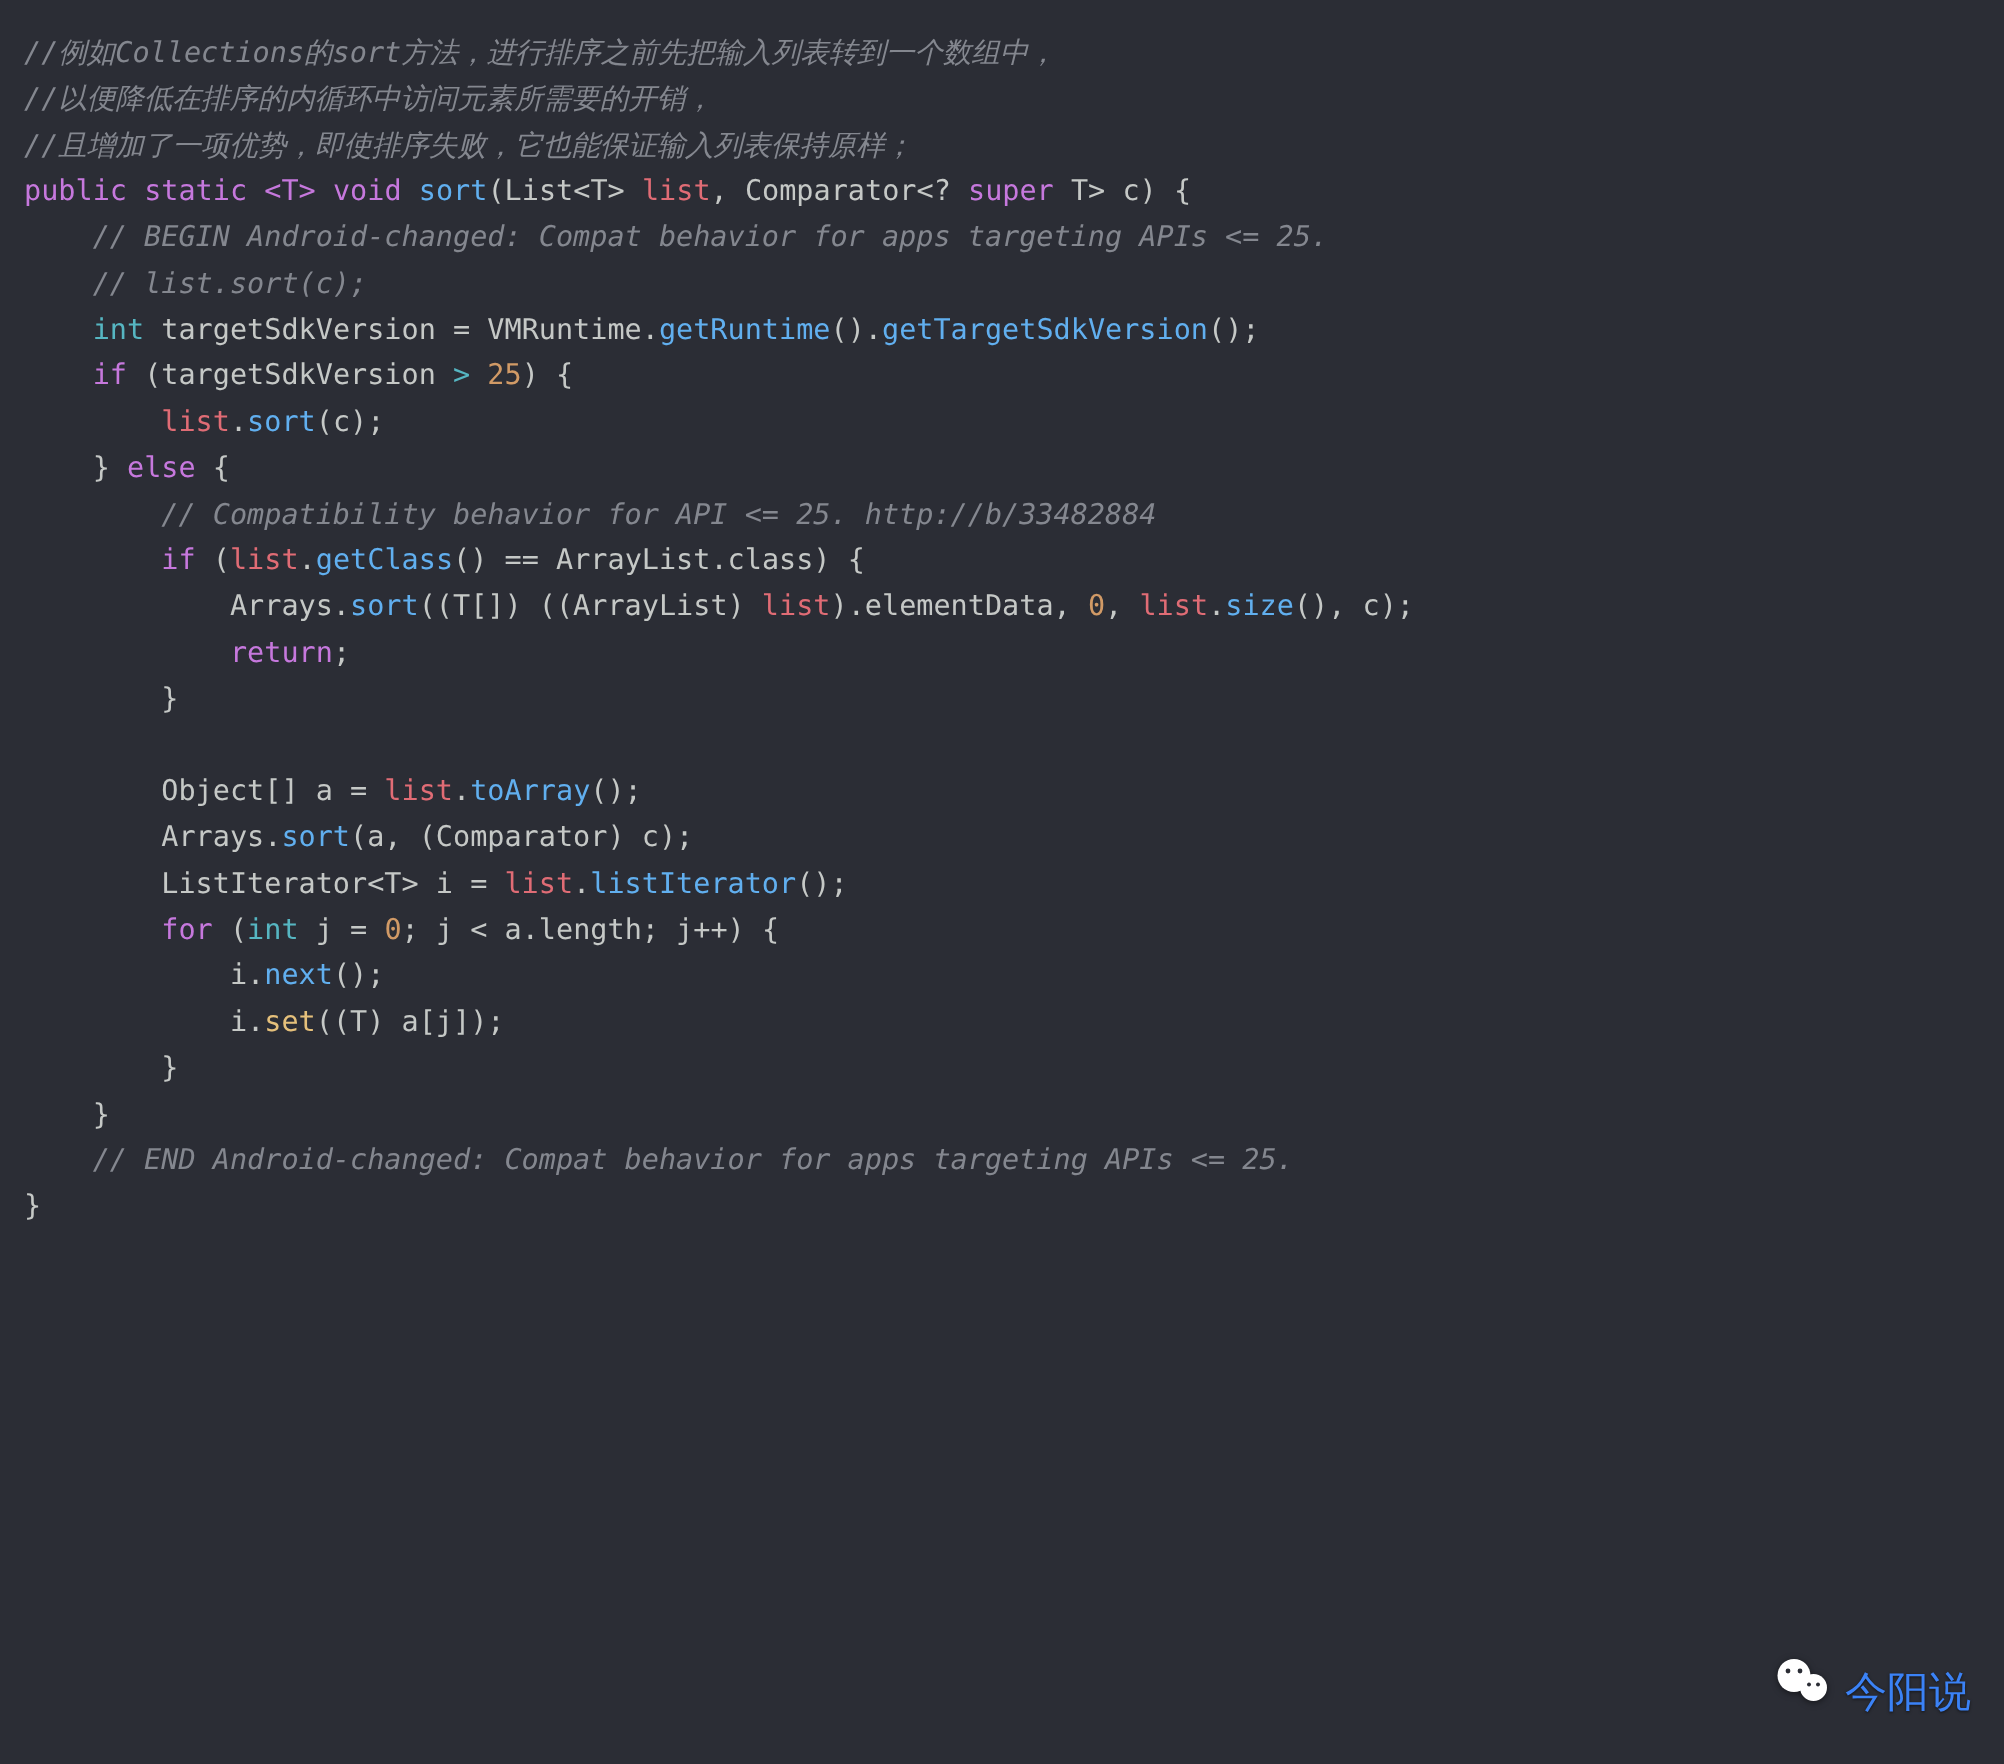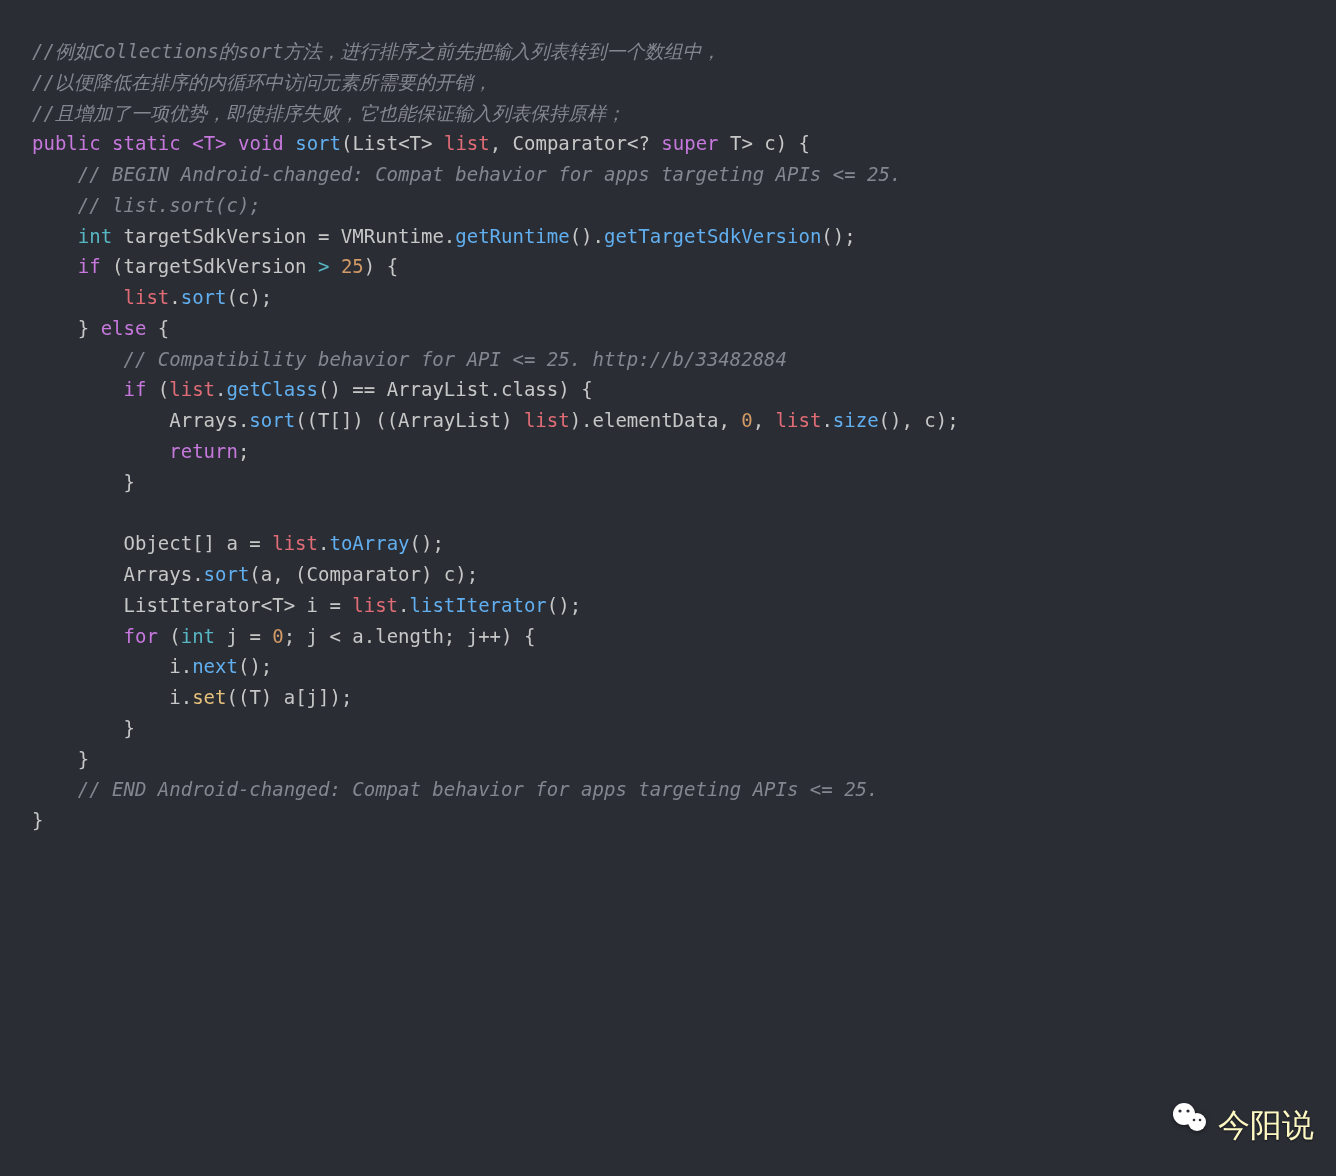--- a/index.html
+++ b/index.html
@@ -1,27 +1,27 @@
 <!DOCTYPE html>
 <html><head>
 <meta charset="utf-8">
 <style>
   html,body{margin:0;padding:0;background:#2b2d35;color:#c5c8c6;font-family:Menlo,Consolas,"DejaVu Sans Mono",monospace;font-size:19px;line-height:1.62;width:1336px;height:1176px;overflow:hidden}
-  pre.code{margin:16px;padding:20px 16px 30px 16px;white-space:pre;color:#c5c8c6}
+  pre.code{margin:0;padding:20px 16px 30px 16px;white-space:pre;color:#c5c8c6}
   .cmt{color:#84878f;font-style:italic}
   .kw{color:#c678dd}          
   .type{color:#56b6c2}        
   .typ2{color:#c678dd}        
   .fn{color:#61afef}          
   .fn2{color:#e5c07b}
   .var{color:#e06c75}         
   .num{color:#d19a66}
   .op{color:#56b6c2}
   
-  .wm{position:absolute;right:22px;bottom:22px;display:flex;align-items:center;gap:8px;color:#fef9c3;font-family:"Helvetica Neue",Arial,sans-serif;font-size:32px;font-weight:500;text-shadow:0 1px 2px rgba(0,0,0,.6)}
+  .wm{position:absolute;right:22px;bottom:22px;display:flex;align-items:center;gap:8px;color:#3b82f6;font-family:"Helvetica Neue",Arial,sans-serif;font-size:28px;font-weight:500;text-shadow:0 1px 2px rgba(0,0,0,.6)}
   .wm svg{width:40px;height:40px;filter:drop-shadow(0 1px 2px rgba(0,0,0,.5))}
 </style>
 </head>
 <body>
 
 <pre class="code"><span class="cmt">//例如Collections的sort方法，进行排序之前先把输入列表转到一个数组中，</span>
 <span class="cmt">//以便降低在排序的内循环中访问元素所需要的开销，</span>
 <span class="cmt">//且增加了一项优势，即使排序失败，它也能保证输入列表保持原样；</span>
 <span class="kw">public</span> <span class="kw">static</span> <span class="typ2">&lt;T&gt;</span> <span class="kw">void</span> <span class="fn">sort</span><span>(</span><span>List&lt;T&gt;</span> <span class="var">list</span><span>, </span><span>Comparator&lt;? </span><span class="kw">super</span><span> T&gt;</span><span> c</span><span>) {</span>
     <span class="cmt">// BEGIN Android-changed: Compat behavior for apps targeting APIs &lt;= 25.</span>

